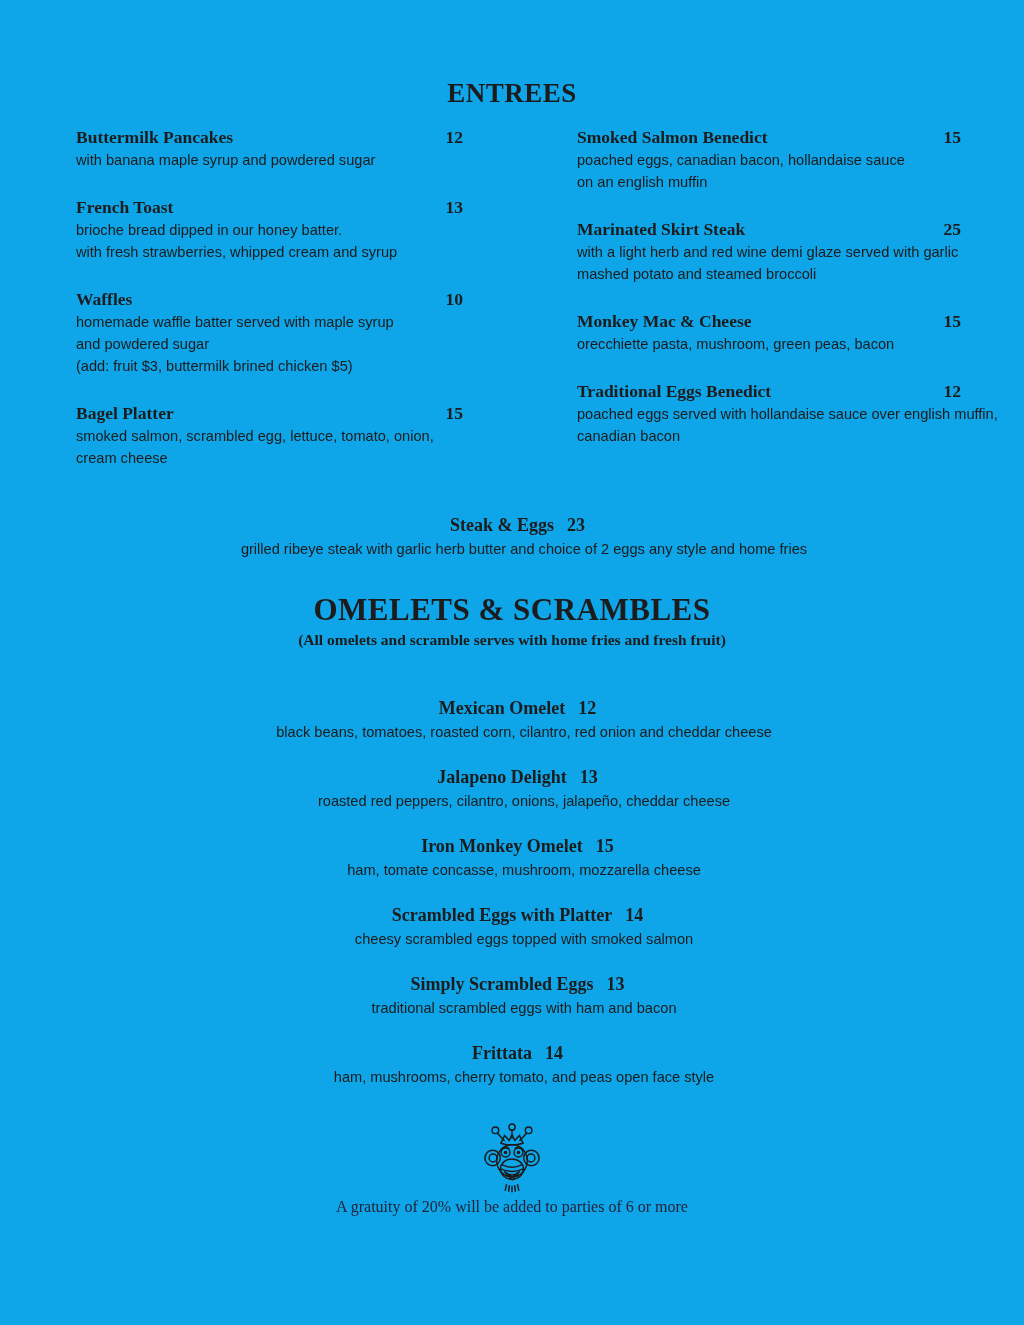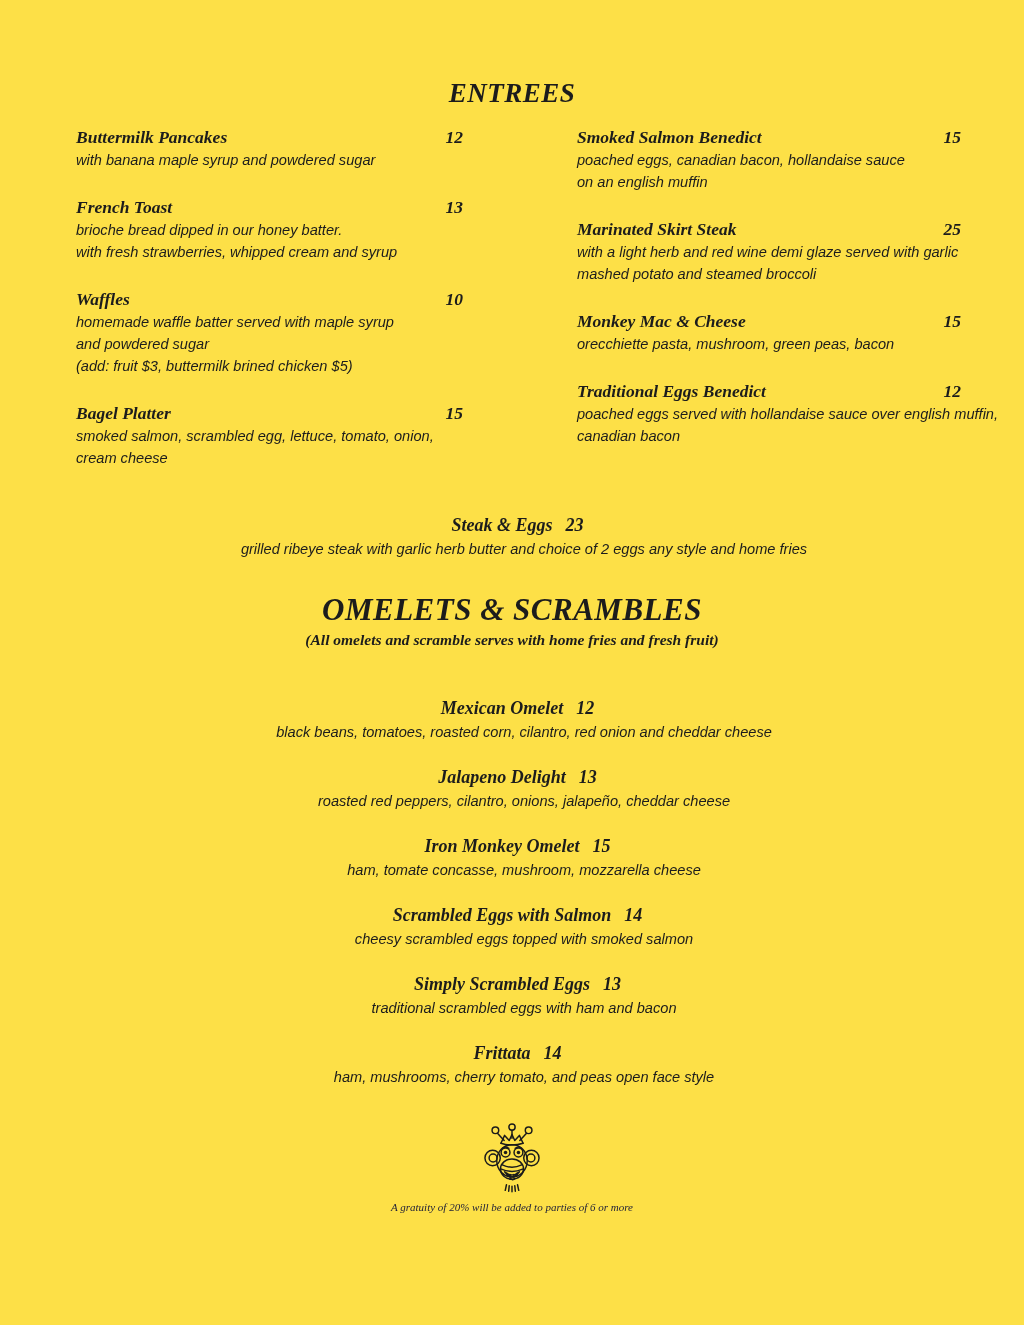--- a/index.html
+++ b/index.html
@@ -1,19 +1,19 @@
 <!DOCTYPE html>
 <html><head>
 <meta charset="utf-8">
 <style>
   html,body{margin:0;padding:0;background:#ffffff;}
   .page{
-    width:1024px;height:1325px;background:#fde047;position:relative;
+    width:1024px;height:1325px;background:#0ea5e9;position:relative;
     box-sizing:border-box;padding-top:78px;overflow:hidden;
-    font-family:"Liberation Serif",serif;color:#1c1c1c;font-style:italic;
+    font-family:"Liberation Serif",serif;color:#1c1c1c;
   }
   
   .entrees-title{
     text-align:center;font-size:27px;font-weight:bold;line-height:30px;
     letter-spacing:.5px;margin:0;
   }
   
   .columns{display:flex;margin:17px 0 0 76px;gap:114px;}
   .col-left{width:387px;}
   .col-right{width:384px;}
@@ -28,21 +28,21 @@
   .featured{margin-top:43px;}
   .c-name{font-size:18px;font-weight:bold;line-height:26px;padding-left:11px;}
   .c-price{margin-left:13px;}
   .c-desc{font-family:"Liberation Sans",sans-serif;font-size:14.6px;line-height:22px;margin-left:24px;}
   .omelets-title{font-size:31px;font-weight:bold;line-height:38px;margin:31px 0 0 0;letter-spacing:.5px;}
   .omelets-sub{font-size:15.5px;font-weight:bold;line-height:22px;}
   .o-items{margin-top:44px;}
   .o-item{margin-bottom:21px;}
   
   .logo-wrap{margin-top:34px;text-align:center;height:72px;}
-  .footer{margin-top:3px;text-align:center;font-size:11px;line-height:20px;color:#232338;}
+  .footer{margin-top:3px;text-align:center;font-size:16px;line-height:20px;color:#232338;}
 </style>
 </head>
 <body>
 
 <div class="page">
 
   <h1 class="entrees-title">ENTREES</h1>
 
   <div class="columns">
     <div class="col-left">
@@ -171,21 +171,21 @@
 
     <div class="o-item">
       <div class="c-name">
         <span>Iron Monkey Omelet</span><span class="c-price">15</span>
       </div>
       <div class="c-desc">ham, tomate concasse, mushroom, mozzarella cheese</div>
     </div>
 
     <div class="o-item">
       <div class="c-name">
-        <span>Scrambled Eggs with Salmon</span><span class="c-price">14</span>
+        <span>Scrambled Eggs with Platter</span><span class="c-price">14</span>
       </div>
       <div class="c-desc">cheesy scrambled eggs topped with smoked salmon</div>
     </div>
 
     <div class="o-item">
       <div class="c-name">
         <span>Simply Scrambled Eggs</span><span class="c-price">13</span>
       </div>
       <div class="c-desc">traditional scrambled eggs with ham and bacon</div>
     </div>

